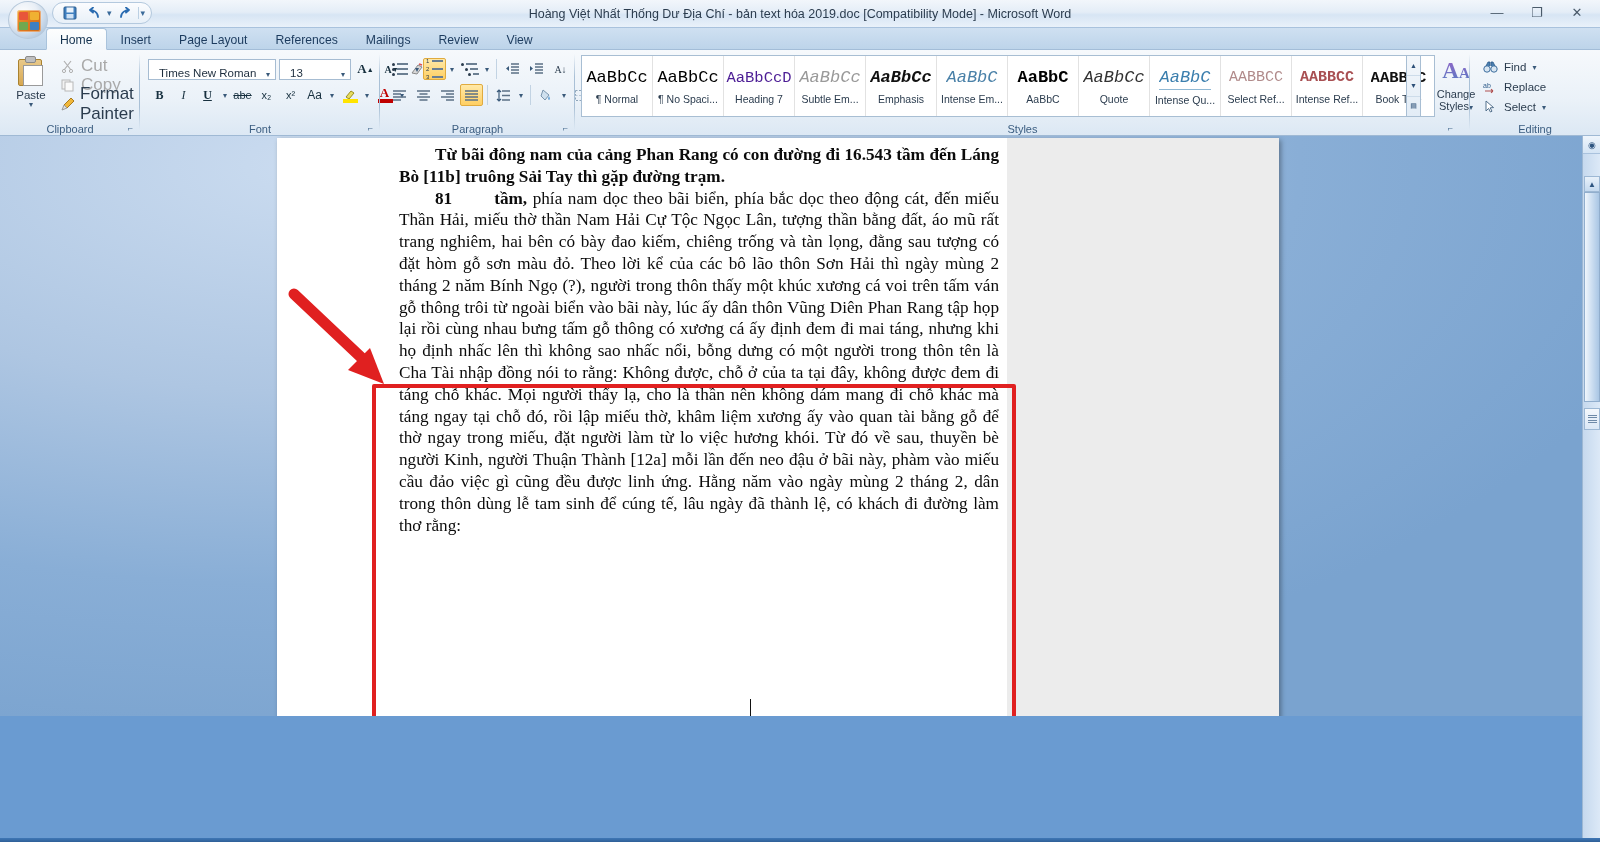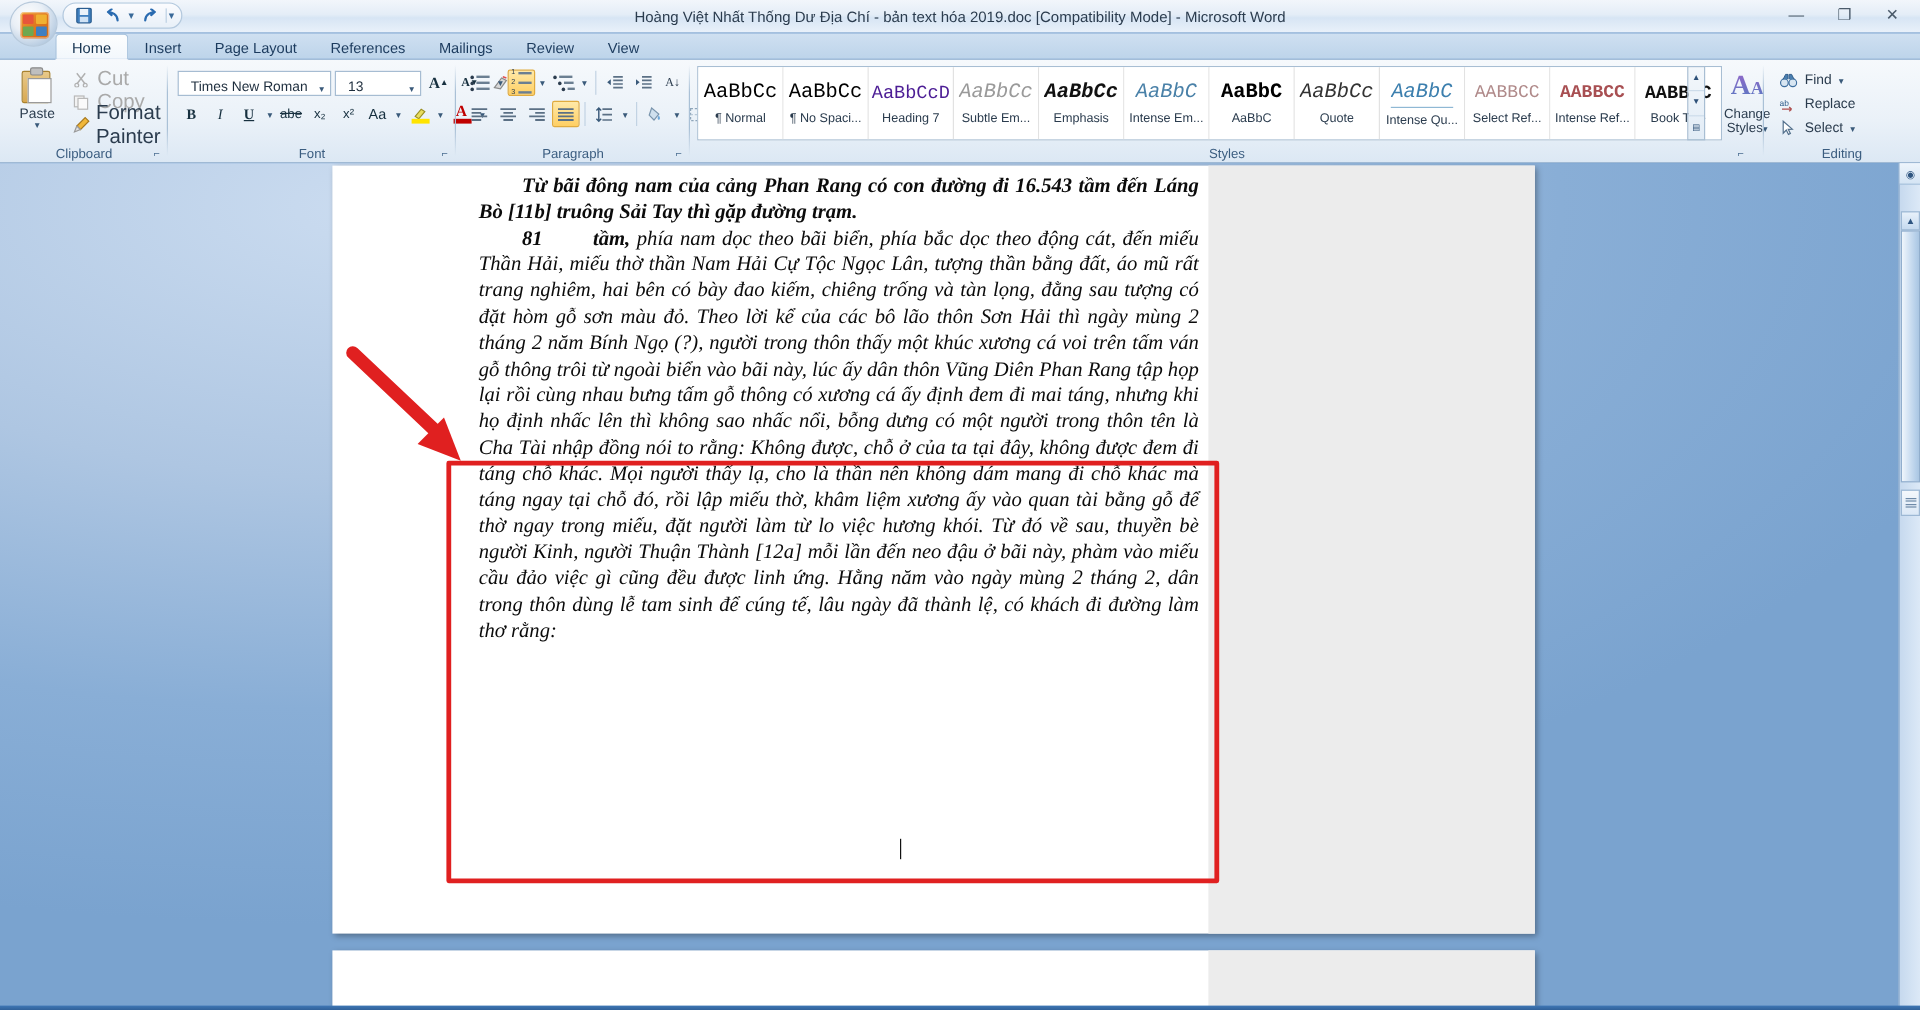--- a/index.html
+++ b/index.html
@@ -241,25 +241,24 @@
   
   .edit-cmds { position: absolute; left: 10px; top: 5px; }
   .edit-cmd {
     display: flex; align-items: center; gap: 6px;
     height: 20px; font-size: 11.5px; color: #2b3c4e; padding: 0 3px;
   }
   .edit-cmd .ea { font-size: 8px; color: #3a5a7a; }
 
   
   .docarea {
-    position: absolute; left: 0; top: 136px; width: 1600px; height: 706px;
+    position: absolute; left: 0; top: 136px; width: 1600px; height: 580px;
     background:
       radial-gradient(ellipse 1400px 600px at 20% 5%, #cbdcf0 0%, #aec6e2 38%, #89aed6 70%, #7aa3cf 100%);
     overflow: hidden;
-    font-style: italic;
   }
   .page {
     position: absolute; background: #ffffff;
     box-shadow: 2px 2px 5px rgba(0,0,0,.34);
   }
   .page1 { left: 277px; top: 2px; width: 1002px; height: 640px; }
   .page2 { left: 277px; top: 656px; width: 1002px; height: 90px; }
   .page-gutter {
     position: absolute; right: 0; top: 0; width: 272px; height: 100%;
     background: #ececec;

